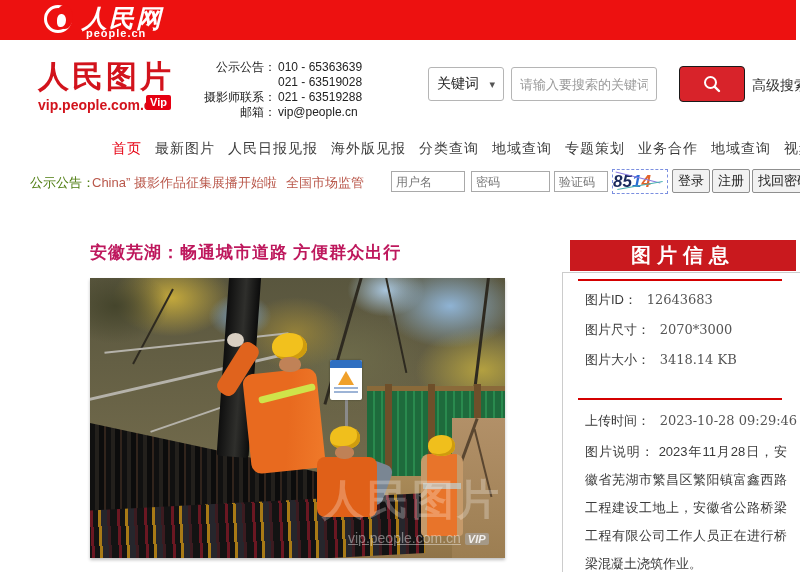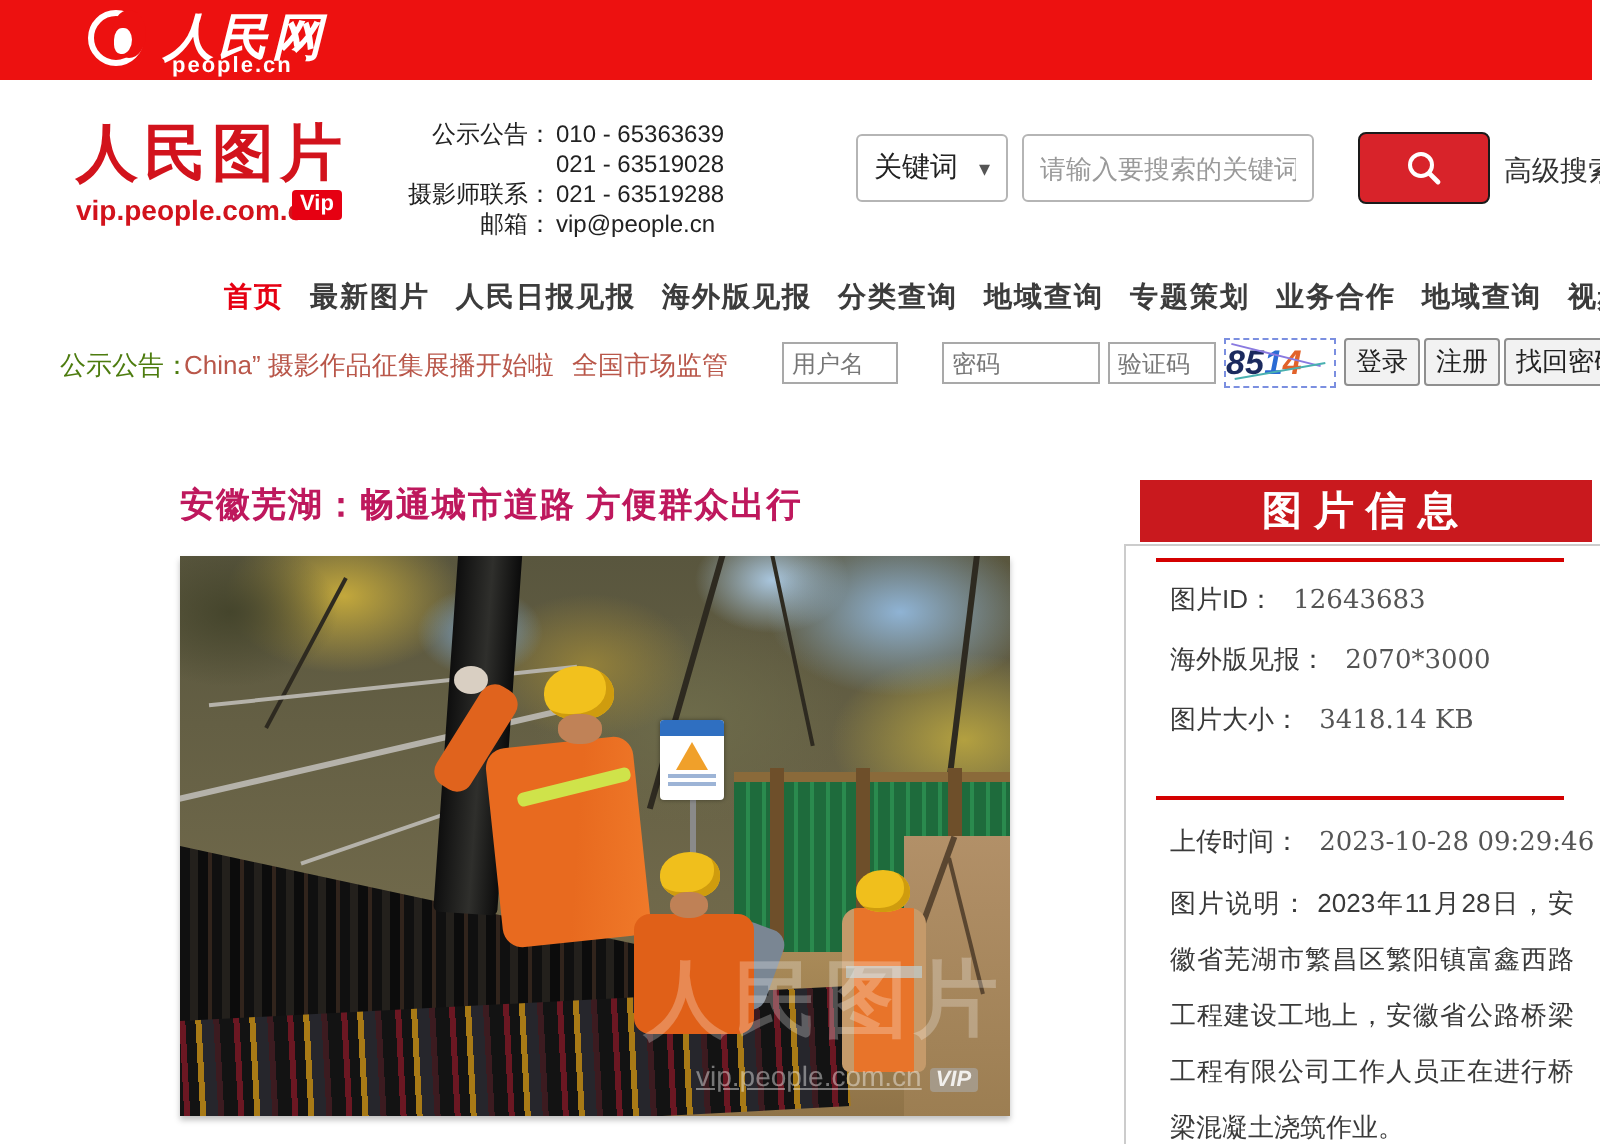--- a/index.html
+++ b/index.html
@@ -25,21 +25,21 @@
 
   .search-select { position:absolute; left:428px; top:67px; width:76px; height:34px; border:1px solid #b5b5b5; border-radius:3px; background:#fff; display:flex; align-items:center; justify-content:space-between; padding:0 8px; font-size:14px; color:#222; cursor:pointer; }
   .chev { font-size:11px; color:#555; }
   .search-input { position:absolute; left:511px; top:67px; width:146px; height:34px; border:1px solid #b5b5b5; border-radius:3px; padding:0 8px; font-size:13px; color:#333; font-family:inherit; }
   .search-input::placeholder { color:#9a9a9a; }
   .search-btn { position:absolute; left:679px; top:66px; width:66px; height:36px; background:#d8232a; border:1px solid #1a1a1a; border-radius:4px; display:flex; align-items:center; justify-content:center; cursor:pointer; }
   .advanced { position:absolute; left:752px; top:77px; font-size:14px; color:#333; white-space:nowrap; cursor:pointer; }
 
   
   .nav { position:absolute; left:112px; top:140px; display:flex; gap:13px; white-space:nowrap; }
-  .nav a { font-size:14px; font-weight:bold; color:#3c3c3c; text-decoration:none; letter-spacing:1px; cursor:pointer; }
+  .nav a { font-size:14px; font-weight:normal; color:#3c3c3c; text-decoration:none; letter-spacing:1px; cursor:pointer; }
   .nav a.active { color:#e60012; }
 
   
   .notice-label { position:absolute; left:30px; top:174px; font-size:13px; color:#4d7c0f; }
   .notice-1 { position:absolute; left:92px; top:174px; font-size:13px; color:#b9574a; cursor:pointer; }
   .notice-2 { position:absolute; left:286px; top:174px; width:78px; overflow:hidden; white-space:nowrap; font-size:13px; color:#b9574a; cursor:pointer; }
   .l-input { position:absolute; top:171px; height:21px; border:1px solid #a9a9a9; font-size:12px; padding:0 4px; color:#333; font-family:inherit; }
   .l-input::placeholder { color:#777; }
   .captcha { position:absolute; left:612px; top:169px; width:56px; height:25px; background:#fff; border:1px dashed #7b8fe0; overflow:hidden; cursor:pointer; }
   .captcha span { font-size:17px; font-weight:bold; font-style:italic; line-height:23px; }
@@ -184,21 +184,21 @@
     <a>专题策划</a>
     <a>业务合作</a>
     <a>地域查询</a>
     <a>视频</a>
   </div>
 
   <span class="notice-label">公示公告：</span>
   <span class="notice-1">China” 摄影作品征集展播开始啦</span>
   <span class="notice-2">全国市场监管优秀</span>
 
-  <input class="l-input" style="left: 391px; width: 58px;" placeholder="用户名">
+  <input class="l-input" style="left: 391px; width: 74px;" placeholder="用户名">
   <input class="l-input" style="left: 471px; width: 79px;" type="password" placeholder="密码">
   <input class="l-input" style="left: 554px; width: 54px;" placeholder="验证码">
   <div class="captcha">
     <div class="sq sq1"></div>
     <div class="sq sq2"></div>
     <span class="cd1">8</span><span class="cd2">5</span><span class="cd3">1</span><span class="cd4">4</span>
   </div>
   <button class="l-btn" style="left:672px">登录</button>
   <button class="l-btn" style="left:712px">注册</button>
   <button class="l-btn" style="left:752px">找回密码</button>
@@ -252,21 +252,21 @@
   <div class="panel-box"></div>
   <div class="panel-header">图片信息</div>
   <div class="rule rule1"></div>
   <div class="rule rule2"></div>
 
   <div class="f-row fr1">
     <span class="f-label">图片ID：</span>
     <span class="f-val">12643683</span>
   </div>
   <div class="f-row fr2">
-    <span class="f-label">海外版见报：</span>
+    <span class="f-label">图片尺寸：</span>
     <span class="f-val">2070*3000</span>
   </div>
   <div class="f-row fr3">
     <span class="f-label">图片大小：</span>
     <span class="f-val">3418.14 KB</span>
   </div>
   <div class="f-row fr4">
     <span class="f-label">上传时间：</span>
     <span class="f-val">2023-10-28 09:29:46</span>
   </div>

